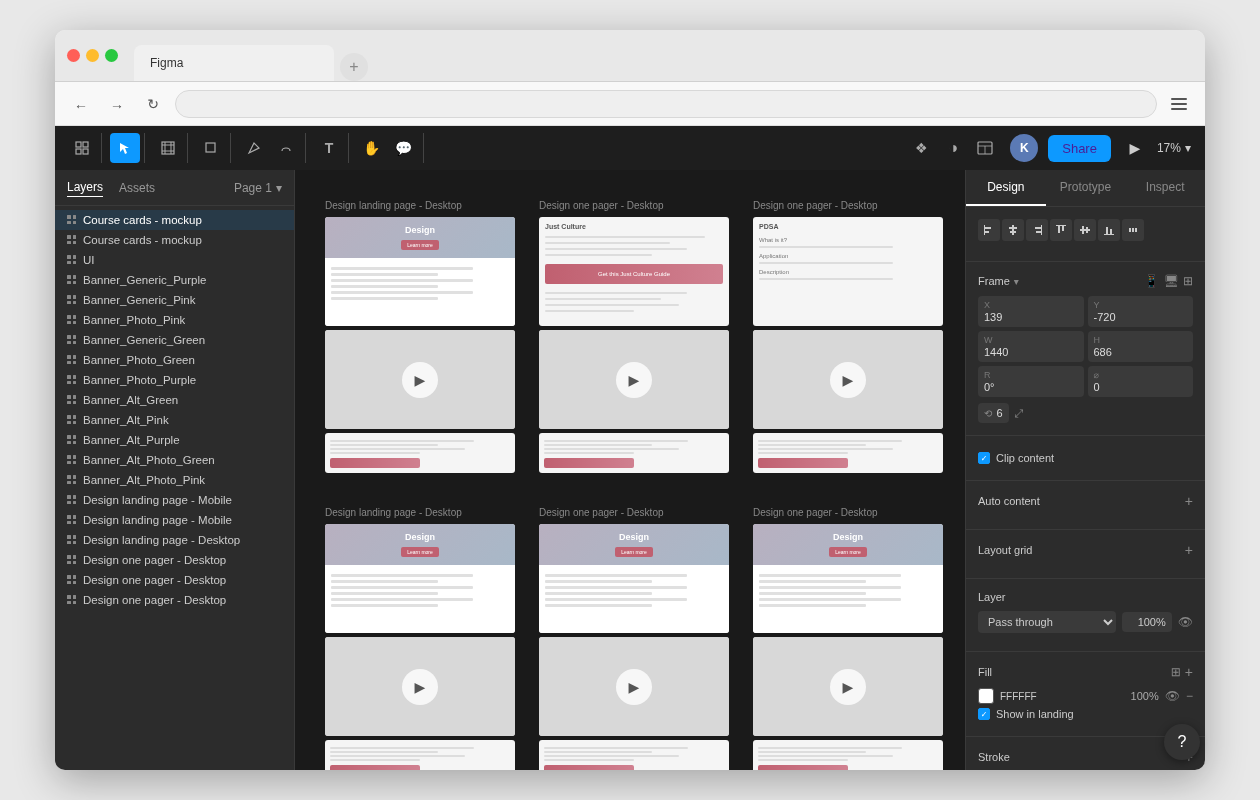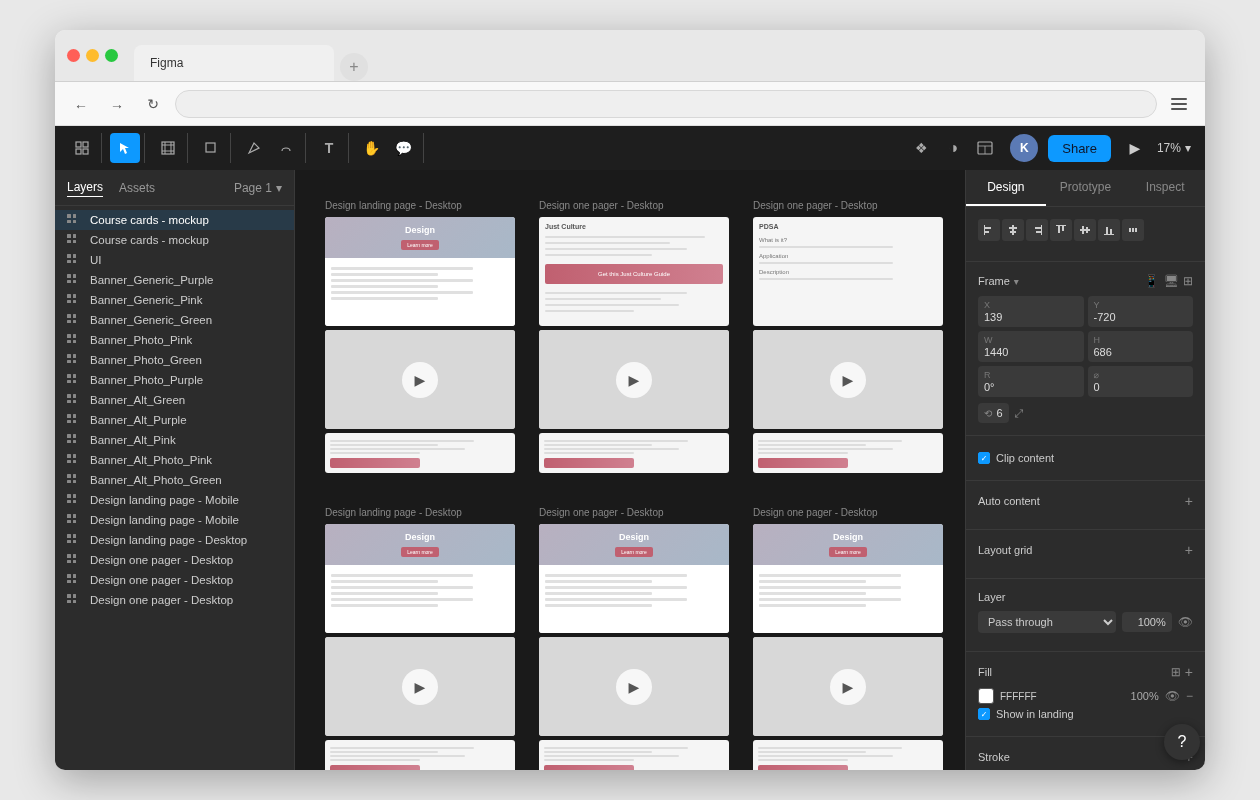--- a/index.html
+++ b/index.html
@@ -138,21 +138,21 @@
     }
     .tool-btn.active { background: #0d99ff; color: white; }
     .toolbar-spacer { flex: 1; }
     .user-avatar {
       width: 28px; height: 28px; border-radius: 50%;
       background: #5b7ab5;
       display: flex; align-items: center; justify-content: center;
       color: white; font-size: 12px; font-weight: 600;
     }
     .share-btn {
-      background: #0d99ff; color: #0f172a; border: none; border-radius: 6px;
+      background: #0d99ff; color: #4c1d95; border: none; border-radius: 6px;
       padding: 6px 14px; font-size: 13px; cursor: pointer; font-weight: 500;
       margin: 16px 8px;
     }
     .toolbar-play-btn {
       width: 28px; height: 28px; display: flex; align-items: center; justify-content: center;
       color: #ccc; cursor: pointer; font-size: 14px;
     }
     .zoom-indicator {
       color: #ccc; font-size: 12px; cursor: pointer; padding: 4px 6px;
       display: flex; align-items: center; gap: 4px;
@@ -194,26 +194,26 @@
       flex: 1;
       overflow-y: auto;
       padding: 4px 0;
     }
     .layers-list::-webkit-scrollbar { width: 4px; }
     .layers-list::-webkit-scrollbar-track { background: #2c2c2c; }
     .layers-list::-webkit-scrollbar-thumb { background: #555; border-radius: 2px; }
 
     .layer-item {
       display: flex;
-      align-items: flex-start;
+      align-items: center;
       padding: 4px 12px;
       font-size: 11.5px;
       color: #ccc;
       cursor: pointer;
-      gap: 13px;
+      gap: 6px;
     }
     .layer-item.selected { background: #0d99ff22; color: #fff; }
     .layer-icon {
       color: #888; font-size: 11px; flex-shrink: 0;
       display: flex; align-items: center;
     }
     
     .grid-icon {
       display: grid; grid-template-columns: 1fr 1fr; gap: 1.5px;
       width: 10px; height: 10px;
@@ -530,42 +530,42 @@
             </div>
             <div class="layer-item">
               <div class="layer-icon">
                 <div class="grid-icon">
                   <span></span>
                   <span></span>
                   <span></span>
                   <span></span>
                 </div>
               </div>
+              <span class="layer-name">Banner_Photo_Pink</span>
+            </div>
+            <div class="layer-item">
+              <div class="layer-icon">
+                <div class="grid-icon">
+                  <span></span>
+                  <span></span>
+                  <span></span>
+                  <span></span>
+                </div>
+              </div>
               <span class="layer-name">Banner_Generic_Green</span>
             </div>
             <div class="layer-item">
               <div class="layer-icon">
                 <div class="grid-icon">
                   <span></span>
                   <span></span>
                   <span></span>
                   <span></span>
                 </div>
               </div>
-              <span class="layer-name">Banner_Photo_Pink</span>
-            </div>
-            <div class="layer-item">
-              <div class="layer-icon">
-                <div class="grid-icon">
-                  <span></span>
-                  <span></span>
-                  <span></span>
-                  <span></span>
-                </div>
-              </div>
               <span class="layer-name">Banner_Photo_Green</span>
             </div>
             <div class="layer-item">
               <div class="layer-icon">
                 <div class="grid-icon">
                   <span></span>
                   <span></span>
                   <span></span>
                   <span></span>
                 </div>
@@ -585,54 +585,54 @@
             </div>
             <div class="layer-item">
               <div class="layer-icon">
                 <div class="grid-icon">
                   <span></span>
                   <span></span>
                   <span></span>
                   <span></span>
                 </div>
               </div>
+              <span class="layer-name">Banner_Alt_Pink</span>
+            </div>
+            <div class="layer-item">
+              <div class="layer-icon">
+                <div class="grid-icon">
+                  <span></span>
+                  <span></span>
+                  <span></span>
+                  <span></span>
+                </div>
+              </div>
               <span class="layer-name">Banner_Alt_Purple</span>
             </div>
             <div class="layer-item">
               <div class="layer-icon">
                 <div class="grid-icon">
                   <span></span>
                   <span></span>
                   <span></span>
                   <span></span>
                 </div>
               </div>
-              <span class="layer-name">Banner_Alt_Pink</span>
+              <span class="layer-name">Banner_Alt_Photo_Green</span>
             </div>
             <div class="layer-item">
               <div class="layer-icon">
                 <div class="grid-icon">
                   <span></span>
                   <span></span>
                   <span></span>
                   <span></span>
                 </div>
               </div>
               <span class="layer-name">Banner_Alt_Photo_Pink</span>
-            </div>
-            <div class="layer-item">
-              <div class="layer-icon">
-                <div class="grid-icon">
-                  <span></span>
-                  <span></span>
-                  <span></span>
-                  <span></span>
-                </div>
-              </div>
-              <span class="layer-name">Banner_Alt_Photo_Green</span>
             </div>
             <div class="layer-item">
               <div class="layer-icon">
                 <div class="grid-icon">
                   <span></span>
                   <span></span>
                   <span></span>
                   <span></span>
                 </div>
               </div>

